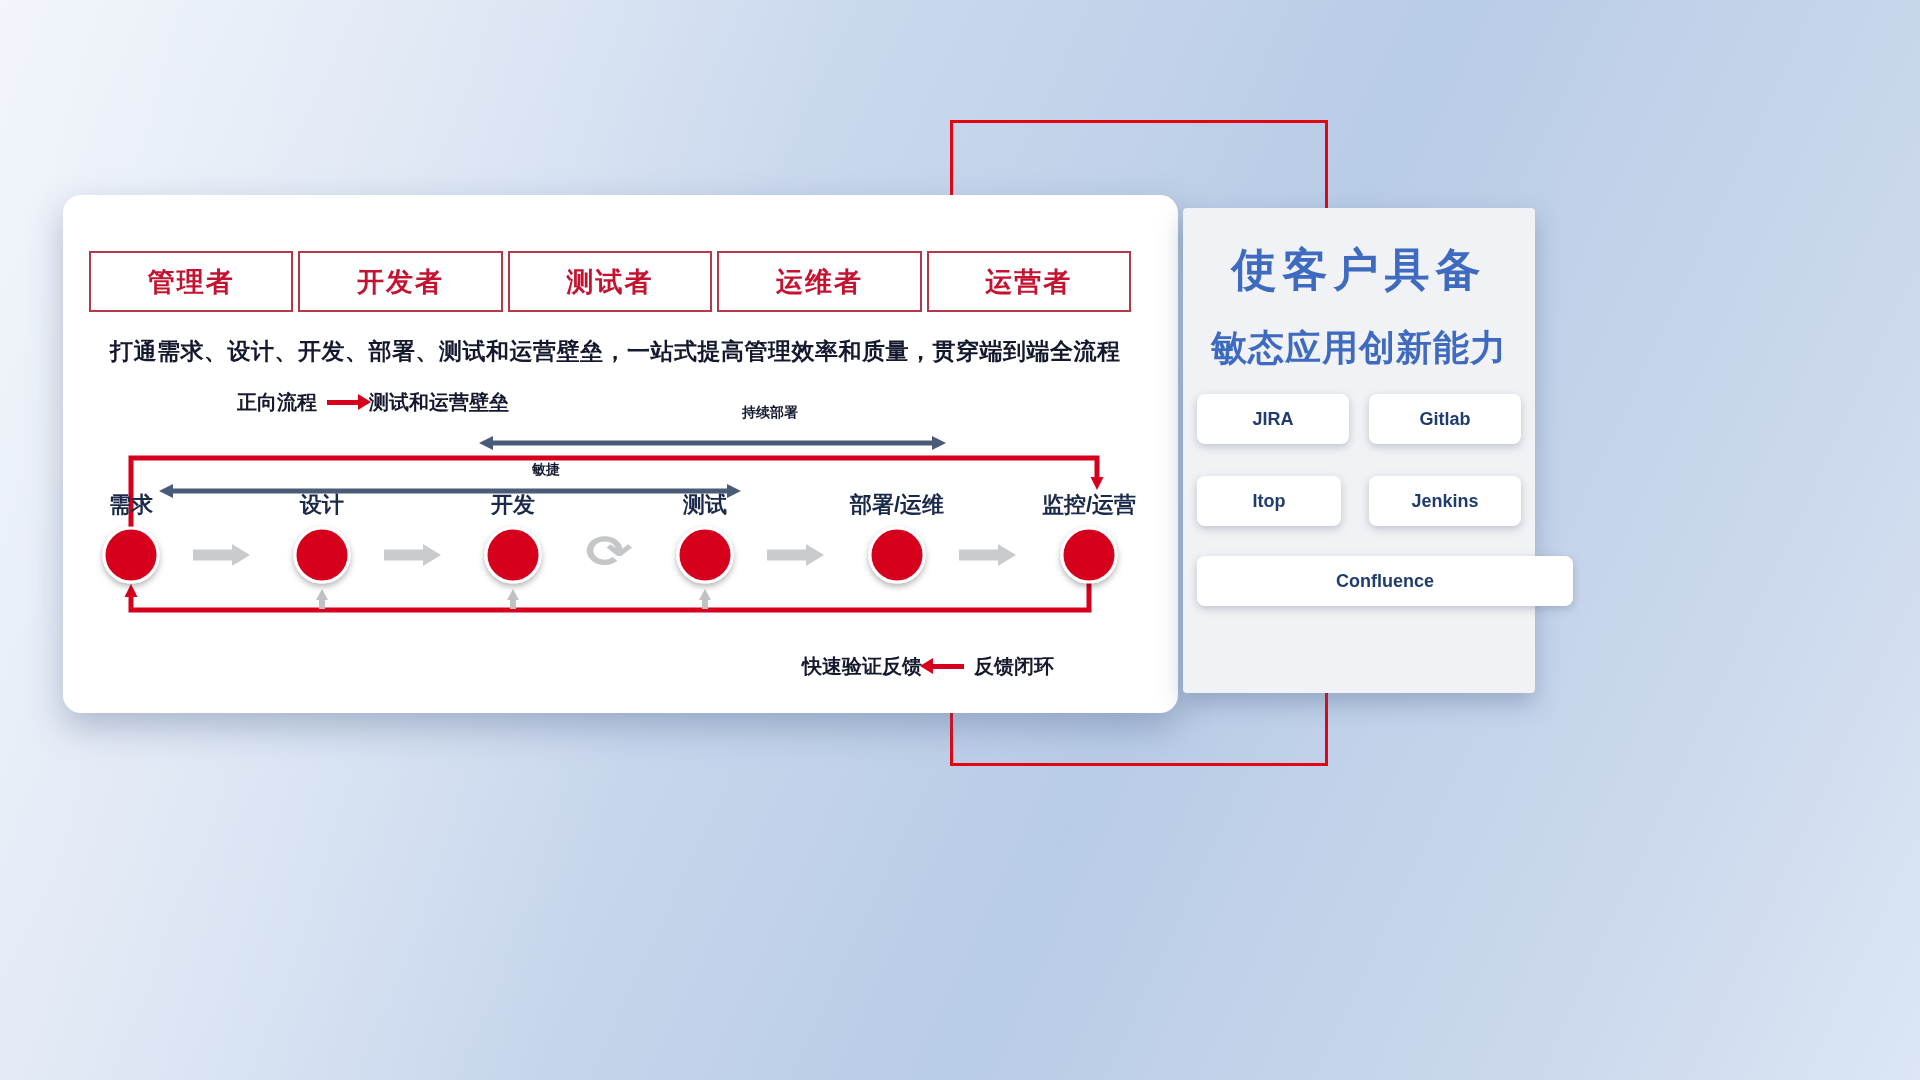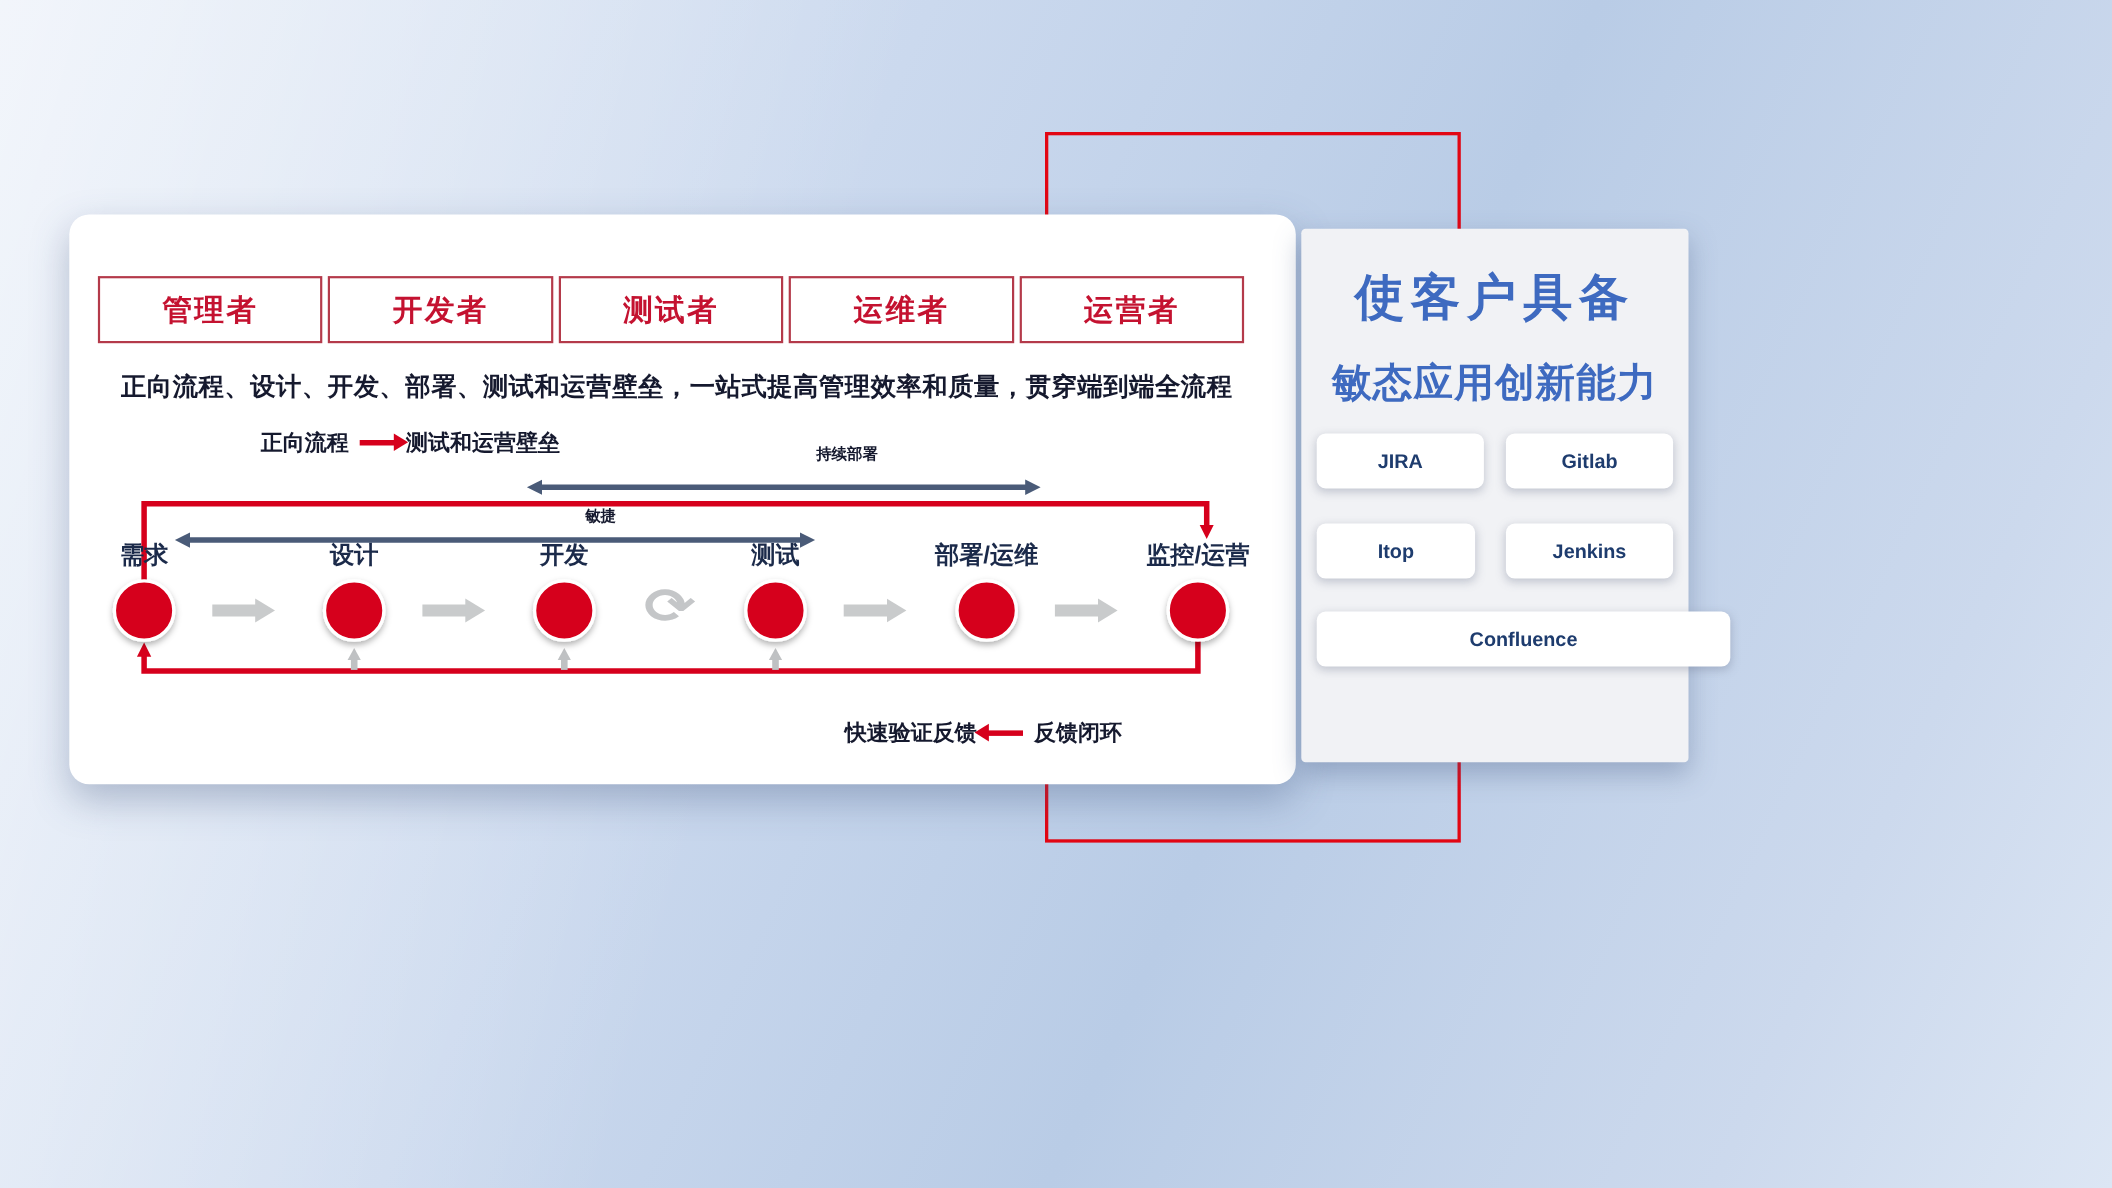--- a/index.html
+++ b/index.html
@@ -24,21 +24,21 @@
     flex:1;border:2px solid #b43a4a;background:#ffffff;
     display:flex;align-items:center;justify-content:center;
     font-size:27px;font-weight:700;color:#c41230;letter-spacing:2px;
   }
   .desc{
     position:absolute;left:47px;top:141px;font-size:23px;font-weight:700;
     color:#15192e;letter-spacing:0.5px;white-space:nowrap;
   }
   .legend{position:absolute;display:flex;align-items:center;gap:10px;font-size:20px;color:#15192e;z-index:3;}
   .legend-forward{left:174px;top:194px;}
-  .legend-feedback{left:705px;top:458px;}
+  .legend-feedback{left:739px;top:458px;}
   .lg-label{font-weight:700;}
   .lg-value{font-weight:600;}
   .arrow{position:relative;width:32px;height:5px;background:#d6001c;}
   .arrow-right::after{
     content:'';position:absolute;right:-12px;top:-6px;width:0;height:0;
     border-left:13px solid #d6001c;border-top:8px solid transparent;border-bottom:8px solid transparent;
   }
   .arrow-left::after{
     content:'';position:absolute;left:-12px;top:-6px;width:0;height:0;
     border-right:13px solid #d6001c;border-top:8px solid transparent;border-bottom:8px solid transparent;
@@ -89,21 +89,21 @@
   <div class="card">
 
     <div class="roles">
       <div class="role-box">管理者</div>
       <div class="role-box">开发者</div>
       <div class="role-box">测试者</div>
       <div class="role-box">运维者</div>
       <div class="role-box">运营者</div>
     </div>
 
-    <div class="desc">正向流程、设计、开发、部署、测试和运营壁垒，一站式提高管理效率和质量，贯穿端到端全流程</div>
+    <div class="desc">打通需求、设计、开发、部署、测试和运营壁垒，一站式提高管理效率和质量，贯穿端到端全流程</div>
 
     <div class="legend legend-forward">
       <span class="lg-label">正向流程</span>
       <span class="arrow arrow-right"></span>
       <span class="lg-value">测试和运营壁垒</span>
     </div>
 
     <svg class="flow-svg" viewBox="0 0 1115 518">
       <defs>
         <filter id="ds" x="-60%" y="-60%" width="220%" height="220%">

